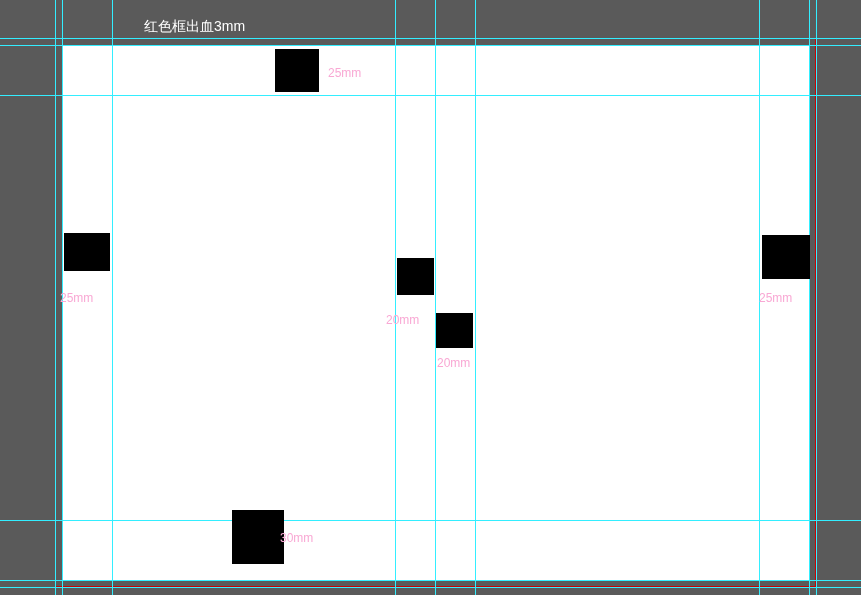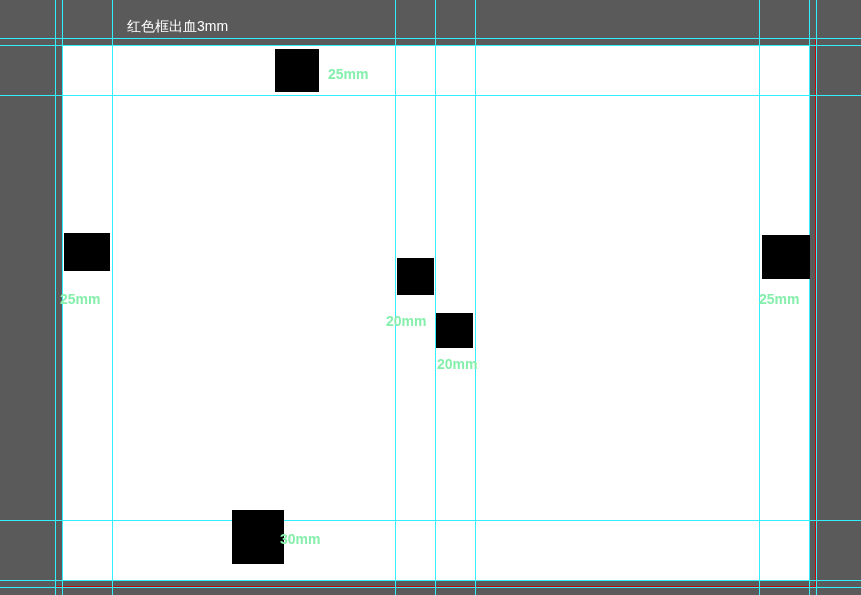--- a/index.html
+++ b/index.html
@@ -35,24 +35,23 @@
       height: 1px;
       background: #33eeff;
       pointer-events: none;
     }
     .marker {
       position: absolute;
       background: #000000;
     }
     .lbl {
       position: absolute;
-      font-size: 14px;
-      color: #86efac;
+      font-size: 12px;
+      color: #f9a8d4;
       white-space: nowrap;
-      font-weight: bold;
     }
     .lbl-white {
       position: absolute;
       font-size: 14px;
       color: #ffffff;
       white-space: nowrap;
     }
   </style>
 </head>
 <body>
@@ -71,21 +70,21 @@
 <div class="guide-v" style="left:809px;"></div>
 <div class="guide-v" style="left:816px;"></div>
 
 <div class="guide-h" style="top:38px;"></div>
 <div class="guide-h" style="top:45px;"></div>
 <div class="guide-h" style="top:95px;"></div>
 <div class="guide-h" style="top:520px;"></div>
 <div class="guide-h" style="top:580px;"></div>
 <div class="guide-h" style="top:587px;"></div>
 
-<div class="lbl-white" style="left:127px; top:18px;">红色框出血3mm</div>
+<div class="lbl-white" style="left:144px; top:18px;">红色框出血3mm</div>
 
 <div class="marker" style="left:275px; top:49px; width:44px; height:43px;"></div>
 <div class="lbl" style="left:328px; top:66px;">25mm</div>
 
 <div class="marker" style="left:64px; top:233px; width:46px; height:38px;"></div>
 <div class="lbl" style="left:60px; top:291px;">25mm</div>
 
 <div class="marker" style="left:397px; top:258px; width:37px; height:37px;"></div>
 <div class="lbl" style="left:386px; top:313px;">20mm</div>
 

